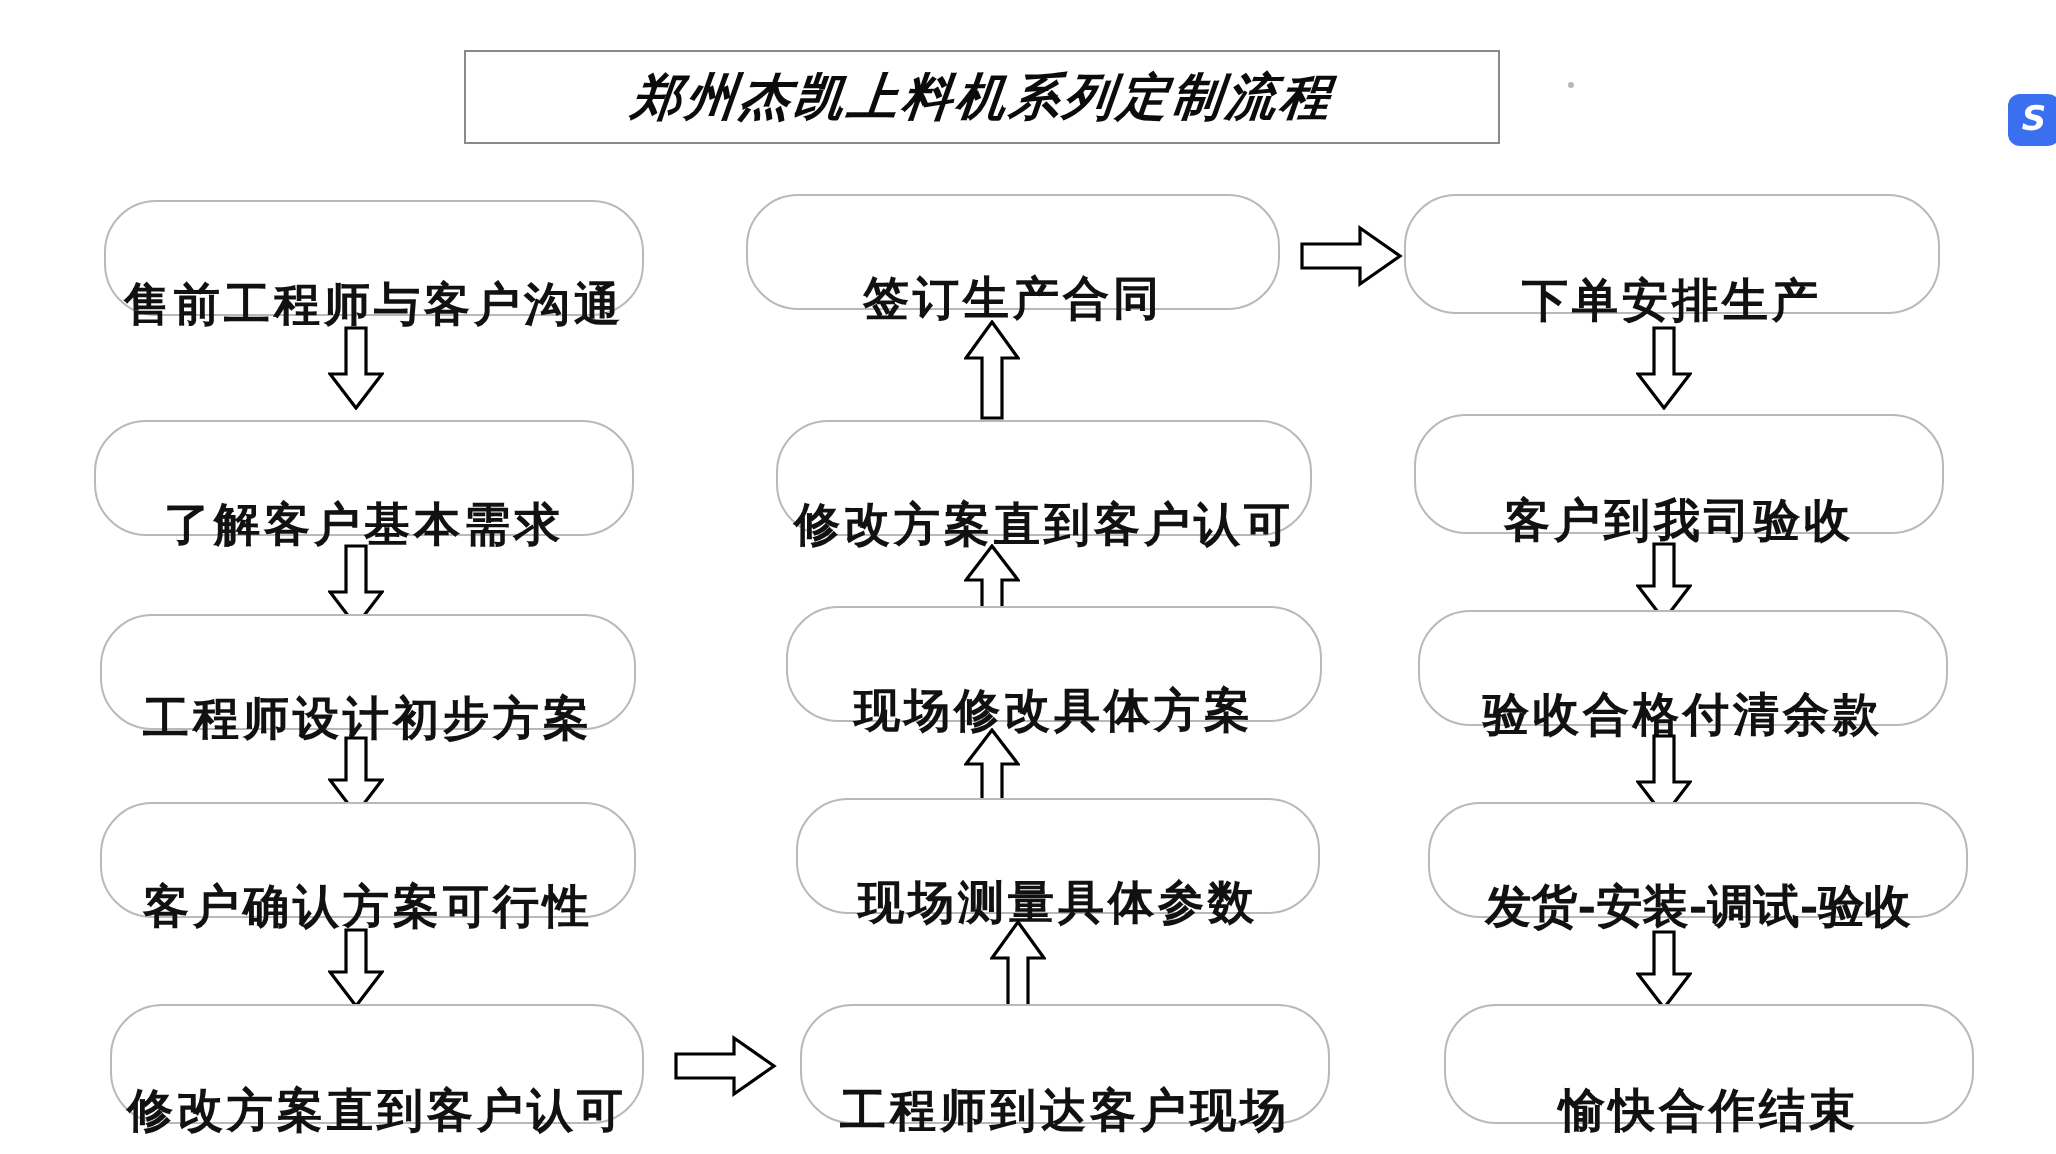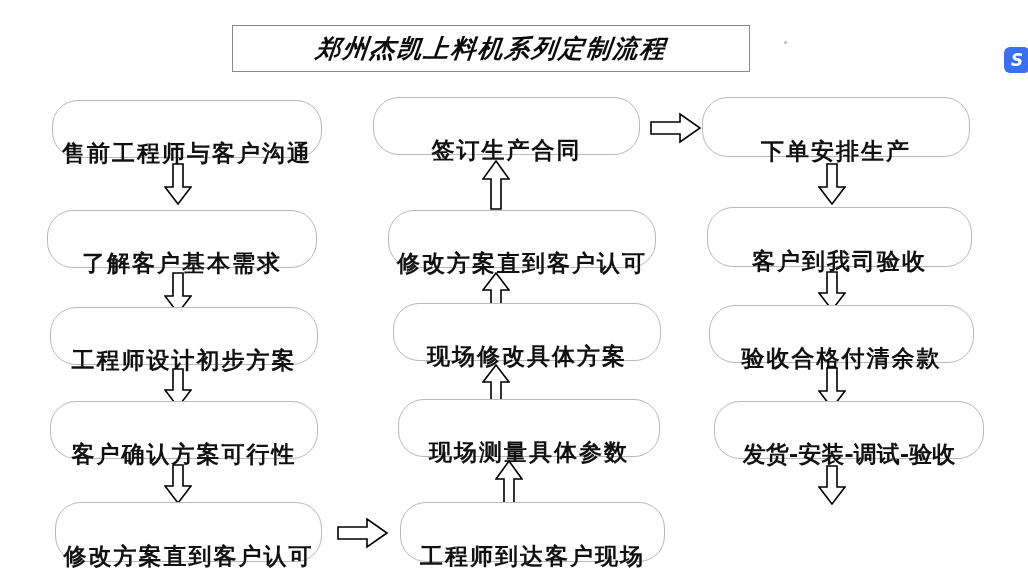--- a/index.html
+++ b/index.html
@@ -252,18 +252,21 @@
   <div class="node" style="left:714px; top:401px; width:270px; height:58px;">
     <span class="node-label tight">发货-安装-调试-验收</span>
   </div>
 
   <div class="arrow" style="left:818px; top:465px;">
     <svg width="28" height="40" viewBox="0 0 28 40">
       <polygon points="9,1 19,1 19,22 27,22 14,39 1,22 9,22" fill="#ffffff" stroke="#000000" stroke-width="1.6" stroke-linejoin="miter"></polygon>
     </svg>
   </div>
 
+  <div class="node" style="left:722px; top:502px; width:265px; height:60px;">
+    <span class="node-label">愉快合作结束</span>
+  </div>
 
   <div class="badge">
     <span class="badge-glyph">S</span>
   </div>
 
 </div>
 
 </body></html>

